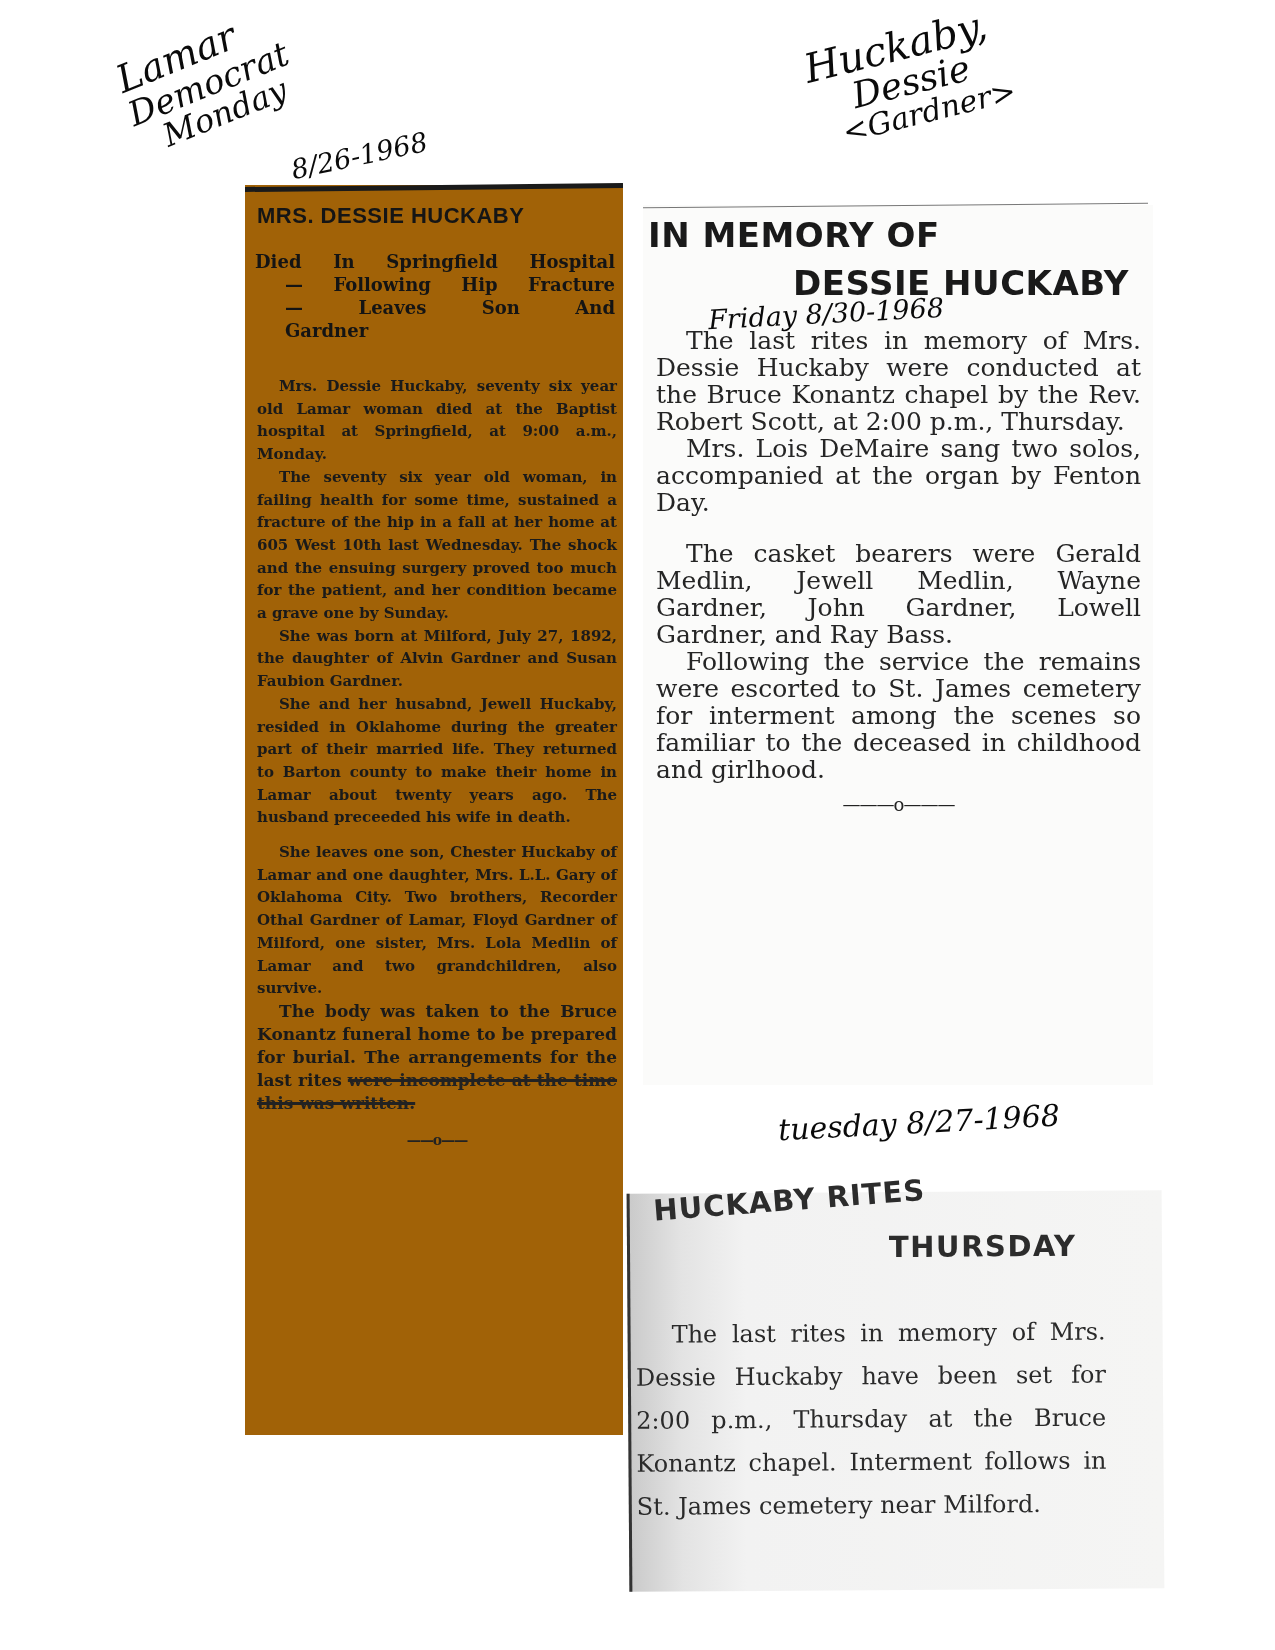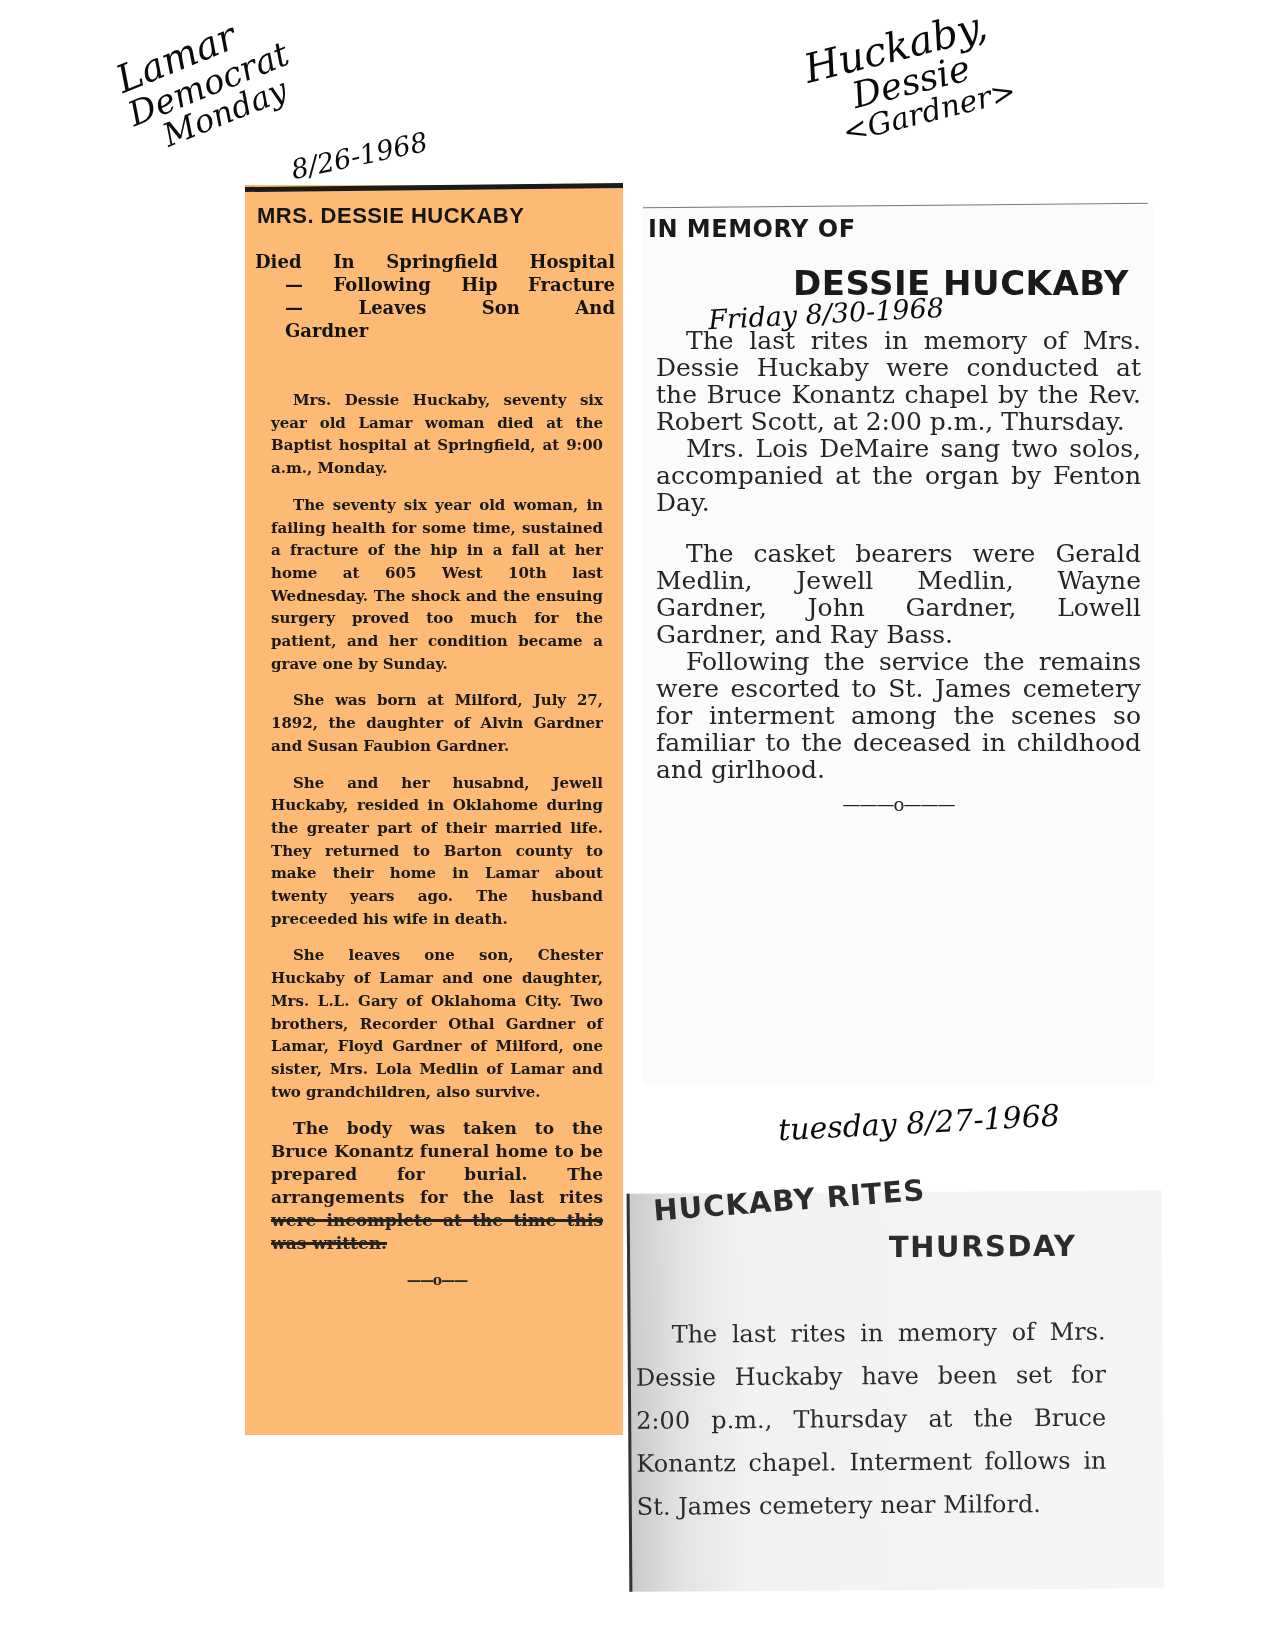--- a/index.html
+++ b/index.html
@@ -6,49 +6,49 @@
     body {
       width: 1275px; height: 1650px; position: relative; overflow: hidden;
       background: #ffffff; color: #111;
     }
     .hand {
       position: absolute; font-family: "DejaVu Serif", serif; font-style: italic;
       color: #0a0a0a; line-height: 1.0; white-space: nowrap;
     }
     .clip { position: absolute; }
     
-    #clip1 { left: 245px; top: 185px; width: 378px; height: 1250px; background: #fdba74; }
+    #clip1 { left: 245px; top: 185px; width: 378px; height: 1250px; background: #a16207; }
     #clip1 .rule { position: absolute; left: 0; top: 0; width: 378px; height: 5px; background: #1a1a1a; transform: rotate(-0.6deg); }
     #clip1 .title {
       position: absolute; left: 12px; top: 18px; font-family: "Liberation Sans", sans-serif;
       font-weight: bold; font-size: 22px; letter-spacing: 0.5px; color: #151515;
     }
     #clip1 .subhead {
       position: absolute; left: 10px; top: 65px; width: 360px;
       font-family: "DejaVu Serif", serif; font-weight: bold; font-size: 18px; line-height: 23px; color: #141414;
     }
     #clip1 .subhead div { text-align: justify; text-align-last: justify; }
     #clip1 .subhead .i1 { padding-left: 30px; }
     #clip1 .subhead .last { text-align-last: left; padding-left: 30px; }
     #clip1 .body {
       position: absolute; left: 12px; top: 190px; width: 360px;
       font-family: "DejaVu Serif", serif; font-weight: bold; font-size: 15px; line-height: 22.7px; color: #1a1a1a;
     }
-    #clip1 .body p { margin: 14px; text-align: justify; text-indent: 22px; }
+    #clip1 .body p { margin: 0; text-align: justify; text-indent: 22px; }
     #clip1 .body p.gap { margin-top: 12px; }
     #clip1 .body p.big { font-size: 17px; line-height: 23px; }
     #clip1 .body .strike { text-decoration: line-through; text-decoration-thickness: 3px; color: #222; }
     .sep { text-align: center; font-family: "DejaVu Serif", serif; font-size: 14px; color: #222; letter-spacing: -1px; }
 
     
     #clip2 { left: 643px; top: 205px; width: 510px; height: 880px; background: #fbfbfa; }
     #clip2 .rule { position: absolute; left: 0; top: 0; width: 505px; height: 1px; background: #777; transform: rotate(-0.5deg); }
     #clip2 .h1 {
       position: absolute; left: 5px; top: 10px; font-family: "DejaVu Sans", sans-serif; font-weight: bold;
-      font-size: 24px; color: #1a1a1a; letter-spacing: 0.5px;
+      font-size: 34px; color: #1a1a1a; letter-spacing: 0.5px;
     }
     #clip2 .h2 {
       position: absolute; left: 150px; top: 58px; font-family: "DejaVu Sans", sans-serif; font-weight: bold;
       font-size: 34px; color: #1a1a1a; letter-spacing: 0.5px;
     }
     #clip2 .body {
       position: absolute; left: 13px; top: 122px; width: 485px;
       font-family: "DejaVu Serif", serif; font-size: 25px; line-height: 27px; color: #252525;
     }
     #clip2 .body p { margin: 0; text-align: justify; text-indent: 30px; }

